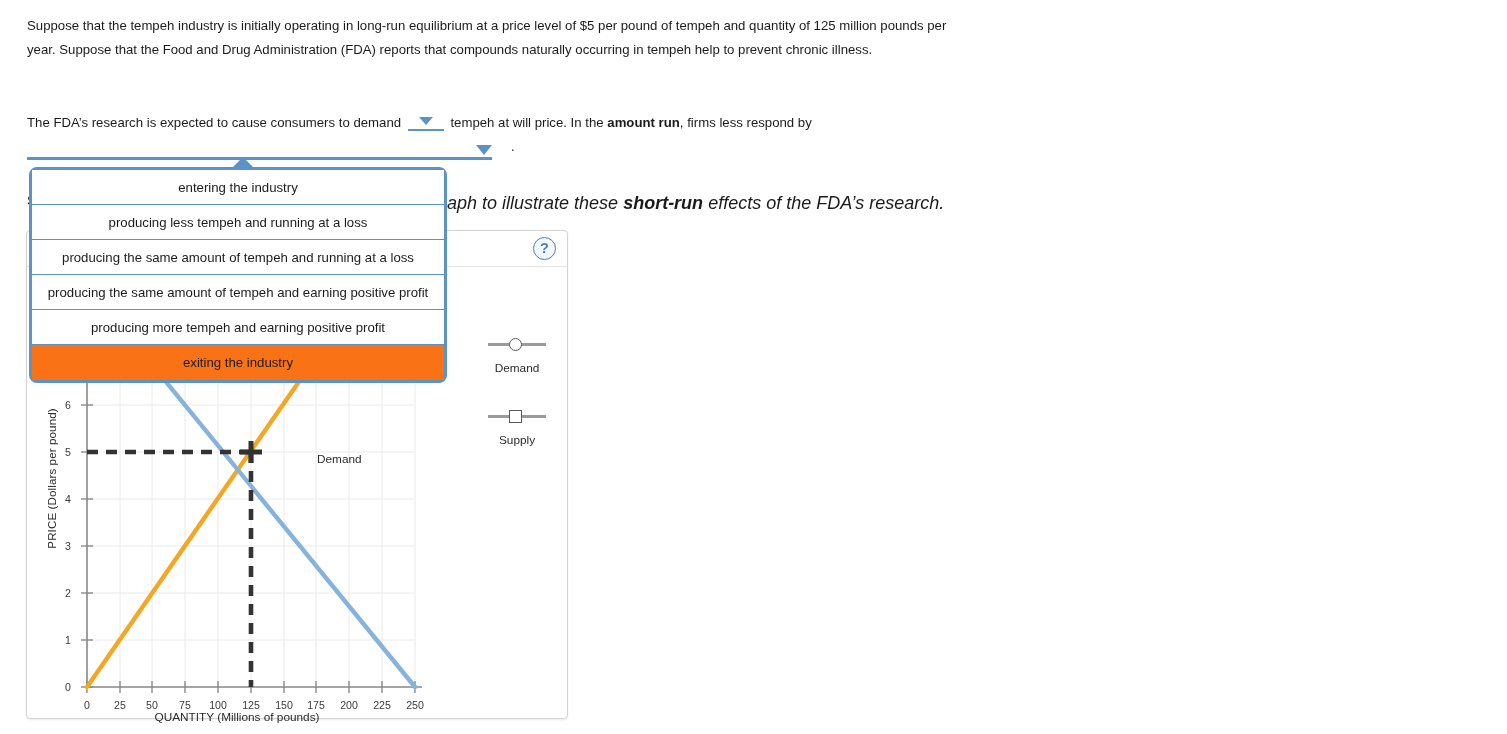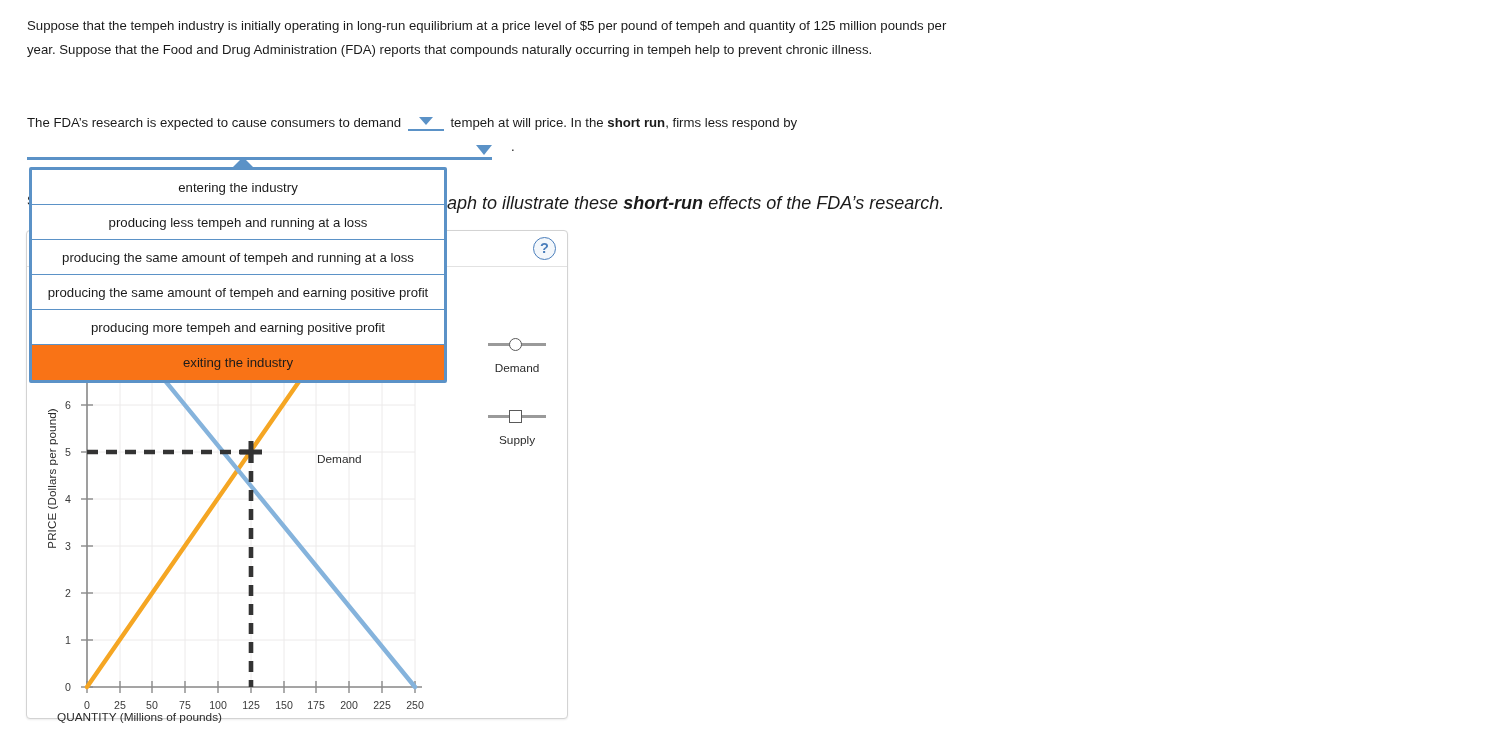--- a/index.html
+++ b/index.html
@@ -83,21 +83,21 @@
     color: #1b1b1b;
   }
 
   
   #dropdown-menu {
     position: absolute;
     left: 29px; top: 167px;
     width: 418px;
     border: 3px solid #5b92c7;
     background: #ffffff;
-    border-radius: 2px;
+    border-radius: 8px;
     z-index: 40;
   }
   #dropdown-menu .menu-pointer {
     position: absolute;
     left: 200px; top: -13px;
     width: 0; height: 0;
     border-left: 11px solid transparent;
     border-right: 11px solid transparent;
     border-bottom: 11px solid #5b92c7;
   }
@@ -161,21 +161,21 @@
     transform: rotate(-90deg);
     font-size: 11.6px;
     text-align: center;
     color: #2b2b2b;
     letter-spacing: 0.1px;
   }
   #xlabel {
     position: absolute;
     left: 30px; top: 443px;
     width: 360px;
-    text-align: left;
+    text-align: center;
     font-size: 11.8px;
     color: #2b2b2b;
   }
 
   #svg-chart { position: absolute; left: 0; top: 0; }
 
   
   #chart-legend {
     position: absolute;
     left: 440px; top: 70px;
@@ -223,21 +223,21 @@
 <div id="problem-statement">
   <p>Suppose that the tempeh industry is initially operating in long-run equilibrium at a price level of $5 per pound of tempeh and quantity of 125 million pounds per year. Suppose that the Food and Drug Administration (FDA) reports that compounds naturally occurring in tempeh help to prevent chronic illness.</p>
 </div>
 
 <div id="question-line">
   <span>The FDA’s research is expected to cause consumers to demand</span>
   <span class="dd-small">
     <span class="caret-down"></span>
   </span>
   <span>tempeh at will price. In the</span>
-  <b>short run</b><span>, firms less respond by</span>
+  <b>amount run</b><span>, firms less respond by</span>
 </div>
 
 <div id="answer-select-bar">
   <span class="bar-underline"></span>
   <span class="bar-caret"></span>
 </div>
 <span id="answer-period">.</span>
 
 <div id="graph-panel">
   <div id="panel-header">

